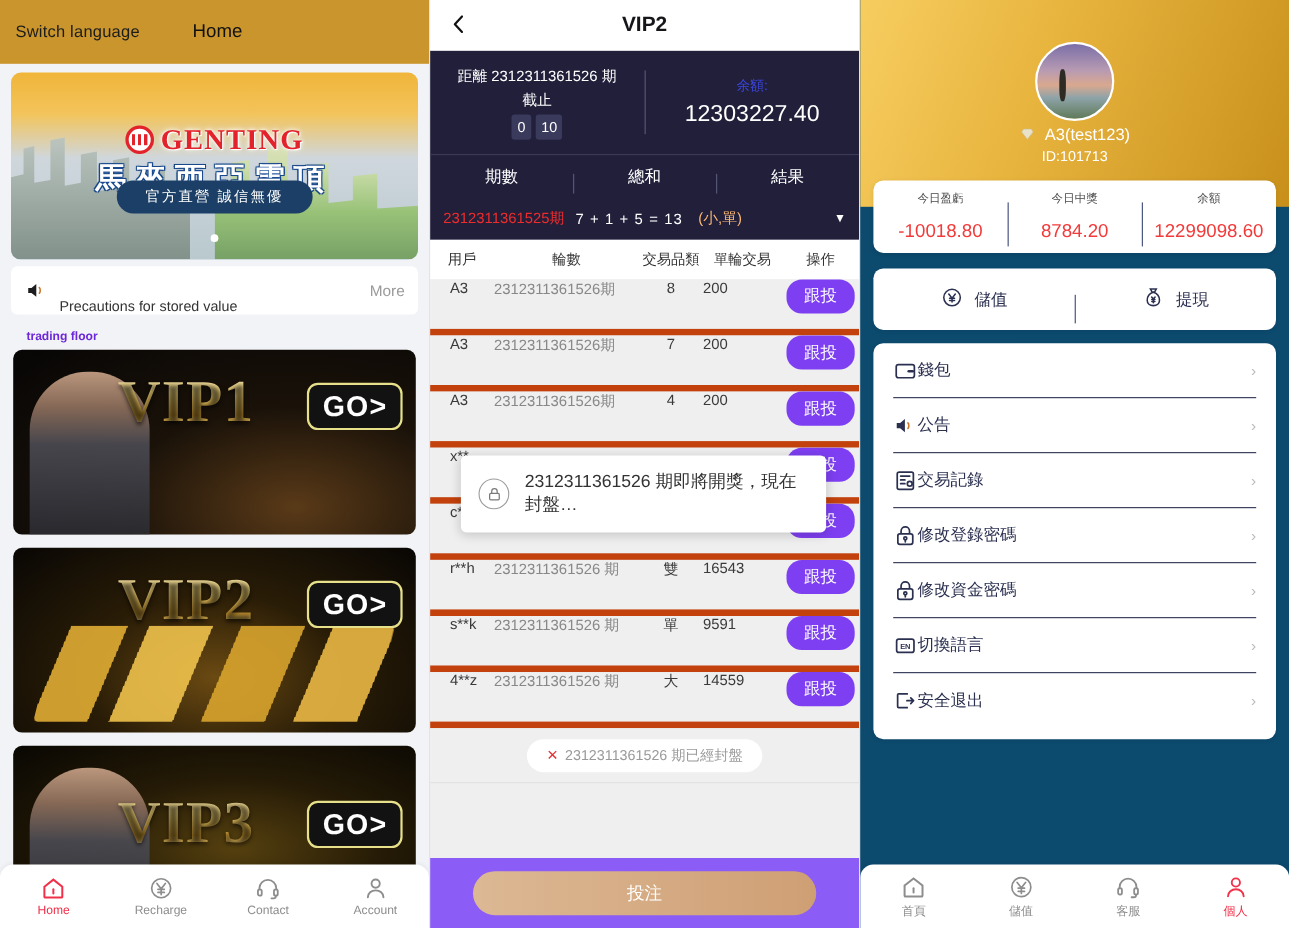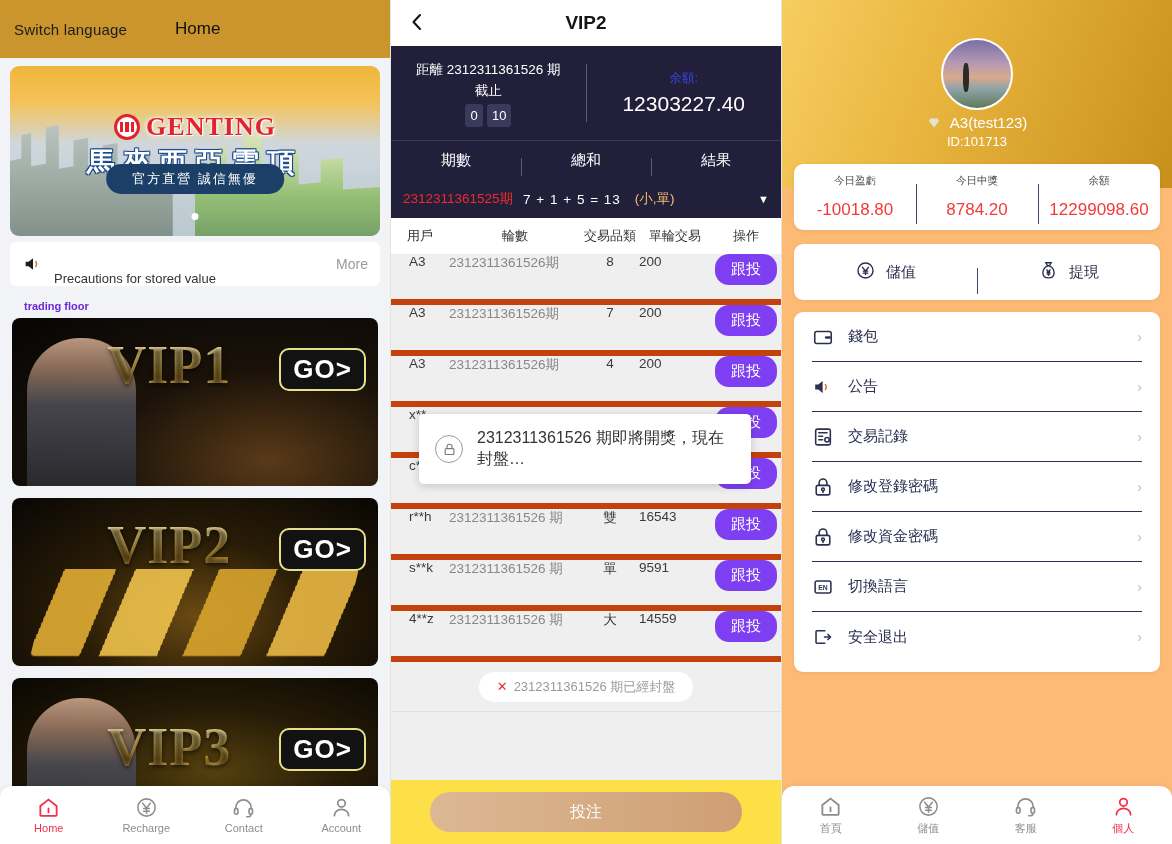--- a/index.html
+++ b/index.html
@@ -253,31 +253,31 @@
     background: #fff; border-radius: 5px; box-shadow: 0 2px 10px rgba(0,0,0,.18);
     display: flex; align-items: center; gap: 14px; padding: 14px 16px; z-index: 6;
   }
   .toast .lockc {
     width: 28px; height: 28px; border-radius: 50%; border: 1.5px solid #9b9b9b;
     display: flex; align-items: center; justify-content: center; flex: 0 0 auto;
   }
   .toast .ttext { font-size: 16px; color: #333; }
   .mid-footer {
     position: absolute; left: 0; bottom: 0; width: 100%; height: 64px;
-    background: #fde047; display: flex; align-items: center; justify-content: center;
+    background: #8b5cf6; display: flex; align-items: center; justify-content: center;
   }
   .bet-btn {
     width: 312px; height: 40px; border-radius: 20px; border: none;
     background: linear-gradient(90deg, #dcb894 0%, #cf9f74 100%);
     color: #fff; font-size: 16px; cursor: pointer;
   }
 
   
   .panel-right {
-    width: 390px; height: 844px; background: #fdba74;
+    width: 390px; height: 844px; background: #0c4a6e;
     position: relative; overflow: hidden;
   }
   .r-hero {
     height: 188px;
     background: linear-gradient(110deg, #f7cd60 0%, #e8b53f 40%, #c8901b 100%);
     position: relative;
   }
   .avatar {
     position: absolute; left: 50%; transform: translateX(-50%); top: 38px;
     width: 72px; height: 72px; border-radius: 50%; border: 2px solid #fff;
@@ -324,21 +324,21 @@
   .r-actions .act + .act:before {
     content: ""; position: absolute; left: 0; top: 8px; width: 1px; height: 26px;
     background: #3b4674;
   }
   .r-menu {
     margin: 12px 12px 0 12px; background: #fff; border-radius: 9px;
     box-shadow: 0 1px 4px rgba(0,0,0,.06); padding: 0 0 10px 0;
   }
   .r-menu .mi {
     height: 50px; display: flex; align-items: center; margin: 0 18px;
-    border-bottom: 1px solid #2b3050; gap: 14px;
+    border-bottom: 1px solid #2b3050; 
   }
   .r-menu .mi:last-child { border-bottom: none; }
   .r-menu .mi .mlabel { font-size: 15px; color: #2b3050; flex: 1; }
   .r-menu .mi .chev { color: #bbb; font-size: 14px; }
   .ico { width: 22px; height: 22px; flex: 0 0 auto; }
 </style>
 </head>
 <body>
 
 <div class="screen">

